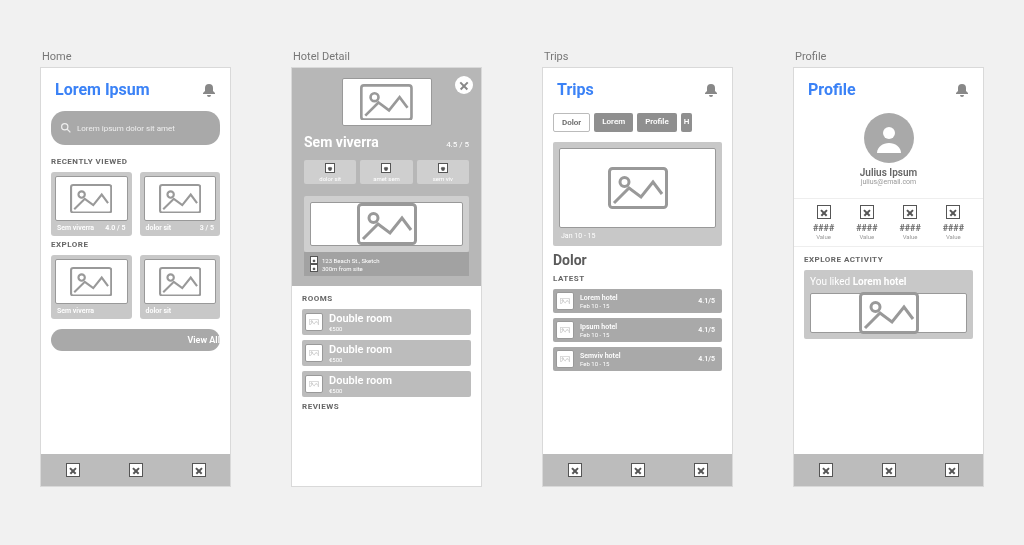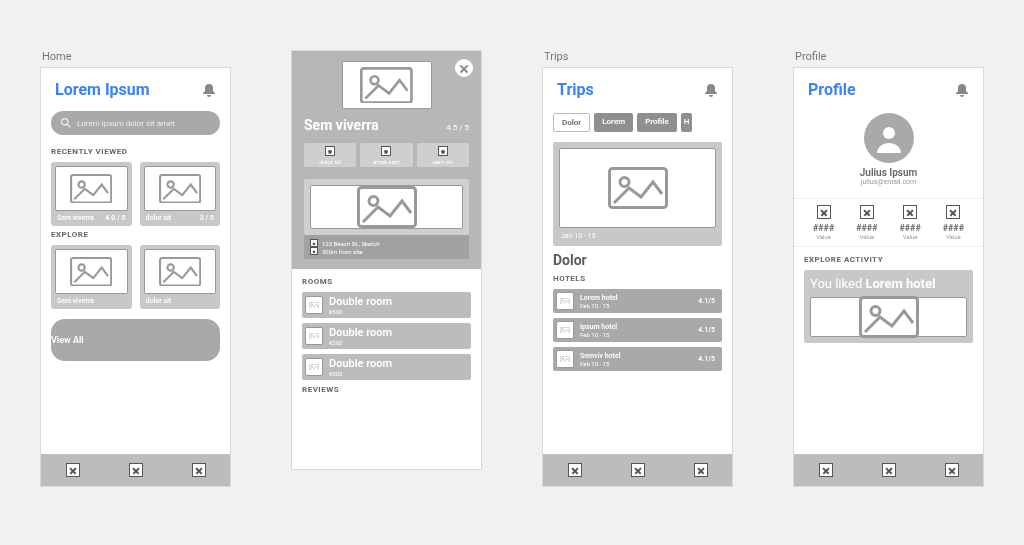--- a/index.html
+++ b/index.html
@@ -50,21 +50,21 @@
     color: #3b82f6;
   }
   .bell {
     width: 14px; height: 14px;
     fill: #888;
   }
   .search-pill {
     margin: 4px 10px 12px 10px;
     background: #a9a9a9;
     border-radius: 14px;
-    height: 24px;
+    height: 34px;
     display: flex;
     align-items: center;
     padding: 0 10px;
     gap: 6px;
   }
   .search-pill svg { width: 10px; height: 10px; fill: #eee; }
   .search-pill span { font-size: 8px; color: #eee; }
   .sec-label {
     font-size: 8px;
     font-weight: 700;
@@ -101,22 +101,22 @@
     justify-content: space-between;
     padding: 3px 2px 0 2px;
   }
   .card-ft span { font-size: 7px; color: #fff; font-weight: 600; }
   .pill-btn {
     margin: 10px 10px;
     background: #a9a9a9;
     color: #fff;
     font-size: 9px;
     font-weight: 600;
-    text-align: left;
-    padding: 16px 0;
+    text-align: right;
+    padding: 6px 0;
     border-radius: 14px;
   }
   .navbar {
     background: #bcbcbc;
     height: 32px;
     display: flex;
     justify-content: space-around;
     align-items: center;
   }
   .x-square {
@@ -227,21 +227,21 @@
     margin-top:10px; padding:6px 8px;
     display:flex; justify-content:space-around;
   }
   .stat { text-align:center; }
   .stat .x-square { margin:0 auto 4px auto; }
   .stat .num { font-size:9px; font-weight:700; color:#6b6b6b; }
   .stat .lbl { font-size:6px; color:#999; }
   .activity {
     margin:6px 10px 0 10px; background:#c8c8c8; border-radius:2px; padding:6px;
   }
-  .activity-txt { font-size:13px; color:#fff; }
+  .activity-txt { font-size:10px; color:#fff; }
   .activity .img-ph { height:40px; margin-top:6px; }
 </style>
 </head>
 <body>
 
 <svg width="0" height="0" style="position:absolute">
   <defs>
     <g id="pic-glyph">
       <rect x="1" y="1" width="38" height="26" rx="2"></rect>
       <circle cx="11" cy="10" r="3"></circle>
@@ -330,20 +330,21 @@
       </div>
       <div class="navbar">
         <div class="x-square"></div>
         <div class="x-square"></div>
         <div class="x-square"></div>
       </div>
     </div>
   </div>
 
   <div class="col">
+    <div class="screen-label">Hotel Detail</div>
     <div class="phone">
       <div class="phone-inner">
         <div class="hero">
           <div class="close-circ">
               <div class="x-square"></div>
             </div>
           <div class="hero-img img-ph">
               <svg viewBox="0 0 40 28">
                 <use href="#pic-glyph"></use>
               </svg>
@@ -443,21 +444,21 @@
         </div>
         <div class="trip-hero">
           <div class="img-ph">
               <svg viewBox="0 0 40 28">
                 <use href="#pic-glyph"></use>
               </svg>
             </div>
           <div class="date">Jan 10 - 15</div>
         </div>
         <div class="trip-title">Dolor</div>
-        <div class="sec-label">HOTELS</div>
+        <div class="sec-label">LATEST</div>
         <div class="hotel-item">
           <div class="img-ph">
               <svg viewBox="0 0 40 28">
                 <use href="#pic-glyph"></use>
               </svg>
             </div>
           <div class="hotel-info">
               <span>Lorem hotel</span>
               <span>Feb 10 - 15</span>
             </div>

